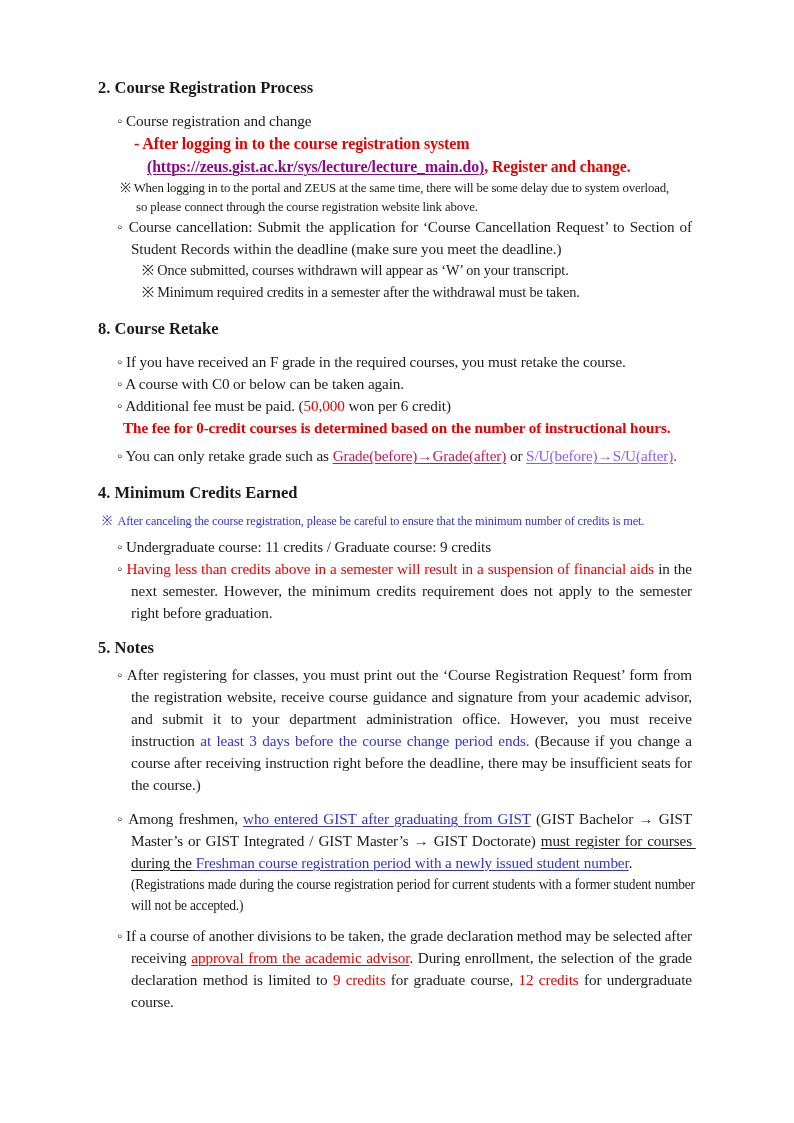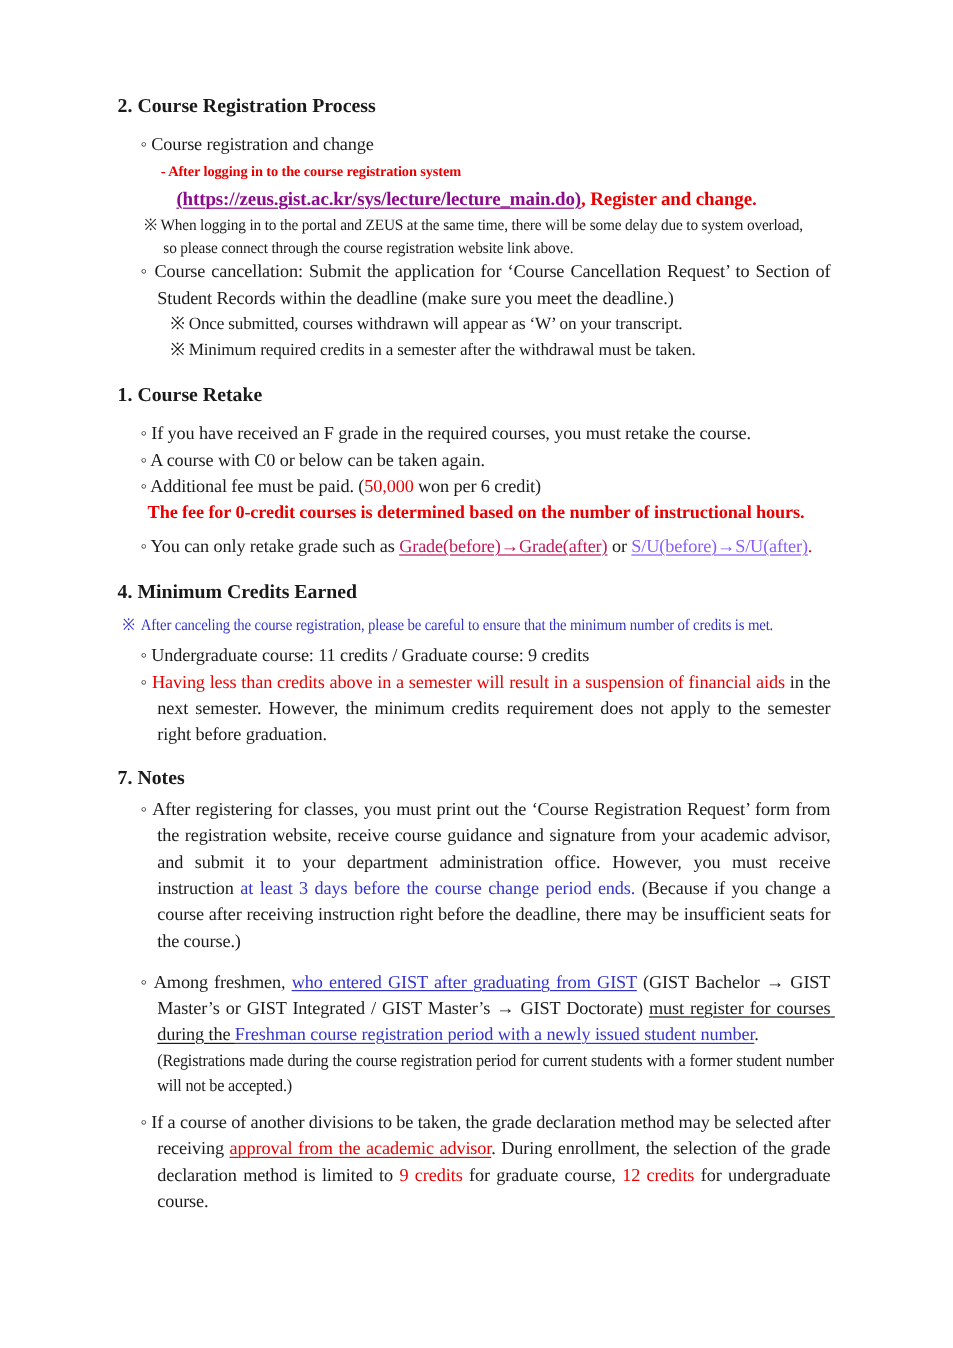--- a/index.html
+++ b/index.html
@@ -27,21 +27,21 @@
     letter-spacing: 0;
   }
   .k-heading:first-child { margin-top: 0; }
 
   .k-bullet { padding-left: 33px; text-indent: -14px; margin: 0; }
 
   .k-dash {
     margin-left: 36px;
     line-height: 23px;
     text-align: left;
-    font-size: 12px;
+    font-size: 16px;
   }
   .k-url {
     margin-left: 49px;
     line-height: 23px;
     text-align: left;
     font-size: 15.8px;
   }
   .k-note {
     padding-left: 33px;
     text-indent: -10px;
@@ -99,29 +99,29 @@
 <div class="page">
   <div id="doc-body">
       <div class="blk k-heading"><span class="run">2. Course Registration Process</span></div>
       <div class="blk k-bullet"><span class="run">◦ Course registration and change</span></div>
       <div class="blk k-dash"><span class="run bold" style="color: rgb(232, 0, 0);">- After logging in to the course registration system</span></div>
       <div class="blk k-url"><a class="run bold ul" style="color: rgb(138, 10, 138);">(https://zeus.gist.ac.kr/sys/lecture/lecture_main.do)</a><span class="run bold" style="color: rgb(232, 0, 0); margin-top: 44px;">, Register and change.</span></div>
       <div class="blk k-note"><span class="run">※ When logging in to the portal and ZEUS at the same time, there will be some delay due to system overload,</span><br><span class="run">  so please connect through the course registration website link above.</span></div>
       <div class="blk k-bullet"><span class="run">◦ Course cancellation: Submit the application for ‘Course Cancellation Request’ to Section of Student Records within the deadline (make sure you meet the deadline.)</span></div>
       <div class="blk k-subnote"><span class="run">※ Once submitted, courses withdrawn will appear as ‘W’ on your transcript.</span></div>
       <div class="blk k-subnote"><span class="run">※ Minimum required credits in a semester after the withdrawal must be taken.</span></div>
-      <div class="blk k-heading"><span class="run">1. Course Retake</span></div>
+      <div class="blk k-heading"><span class="run">8. Course Retake</span></div>
       <div class="blk k-bullet"><span class="run">◦ If you have received an F grade in the required courses, you must retake the course.</span></div>
       <div class="blk k-bullet"><span class="run">◦ A course with C0 or below can be taken again.</span></div>
       <div class="blk k-bullet"><span class="run">◦ Additional fee must be paid. (</span><span class="run" style="color: rgb(232, 0, 0);">50,000</span><span class="run"> won per 6 credit)</span></div>
       <div class="blk k-redline"><span class="run" style="color: rgb(232, 0, 0); font-weight: bold;">The fee for 0-credit courses is determined based on the number of instructional hours.</span></div>
       <div class="blk k-bullet mt6"><span class="run">◦ You can only retake grade such as </span><span class="run ul" style="color: #be185d;">Grade(before)→Grade(after)</span><span class="run"> or </span><span class="run ul" style="color: #8b5cf6;">S/U(before)→S/U(after)</span><span class="run" style="color: rgb(232, 0, 0);">.</span></div>
       <div class="blk k-heading mb8"><span class="run">4. Minimum Credits Earned</span></div>
       <div class="blk k-bluenote"><span class="run" style="color: rgb(51, 51, 204);">※  After canceling the course registration, please be careful to ensure that the minimum number of credits is met.</span></div>
       <div class="blk k-bullet mt6"><span class="run">◦ Undergraduate course: 11 credits / Graduate course: 9 credits</span></div>
       <div class="blk k-bullet"><span class="run">◦ </span><span class="run" style="color: rgb(232, 0, 0);">Having less than credits above in a semester will result in a suspension of financial aids</span><span class="run"> in the next semester. However, the minimum credits requirement does not apply to the semester right before graduation.</span></div>
-      <div class="blk k-heading mt14 mb6"><span class="run">7. Notes</span></div>
+      <div class="blk k-heading mt14 mb6"><span class="run">5. Notes</span></div>
       <div class="blk k-bullet"><span class="run">◦ After registering for classes, you must print out the ‘Course Registration Request’ form from the registration website, receive course guidance and signature from your academic advisor, and submit it to your department administration office. However, you must receive instruction </span><span class="run" style="color: rgb(51, 51, 204);">at least 3 days before the course change period ends.</span><span class="run"> (Because if you change a course after receiving instruction right before the deadline, there may be insufficient seats for the course.)</span></div>
       <div class="blk k-bullet mt12"><span class="run">◦ Among freshmen, </span><span class="run ul" style="color: rgb(51, 51, 204);">who entered GIST after graduating from GIST</span><span class="run"> (GIST Bachelor → GIST Master’s or GIST Integrated / GIST Master’s → GIST Doctorate) </span><span class="run ul">must register for courses during the </span><span class="run ul" style="color: rgb(51, 51, 204);">Freshman course registration period with a newly issued student number</span><span class="run">.</span></div>
       <div class="blk k-cond"><span class="run">(Registrations made during the course registration period for current students with a former student number will not be accepted.)</span></div>
       <div class="blk k-bullet mt10"><span class="run">◦ If a course of another divisions to be taken, the grade declaration method may be selected after receiving </span><span class="run ul" style="color: rgb(232, 0, 0);">approval from the academic advisor</span><span class="run">. During enrollment, the selection of the grade declaration method is limited to </span><span class="run" style="color: rgb(232, 0, 0);">9 credits</span><span class="run"> for graduate course, </span><span class="run" style="color: rgb(232, 0, 0);">12 credits</span><span class="run"> for undergraduate course.</span></div>
     </div>
 </div>
 
 </body></html>

